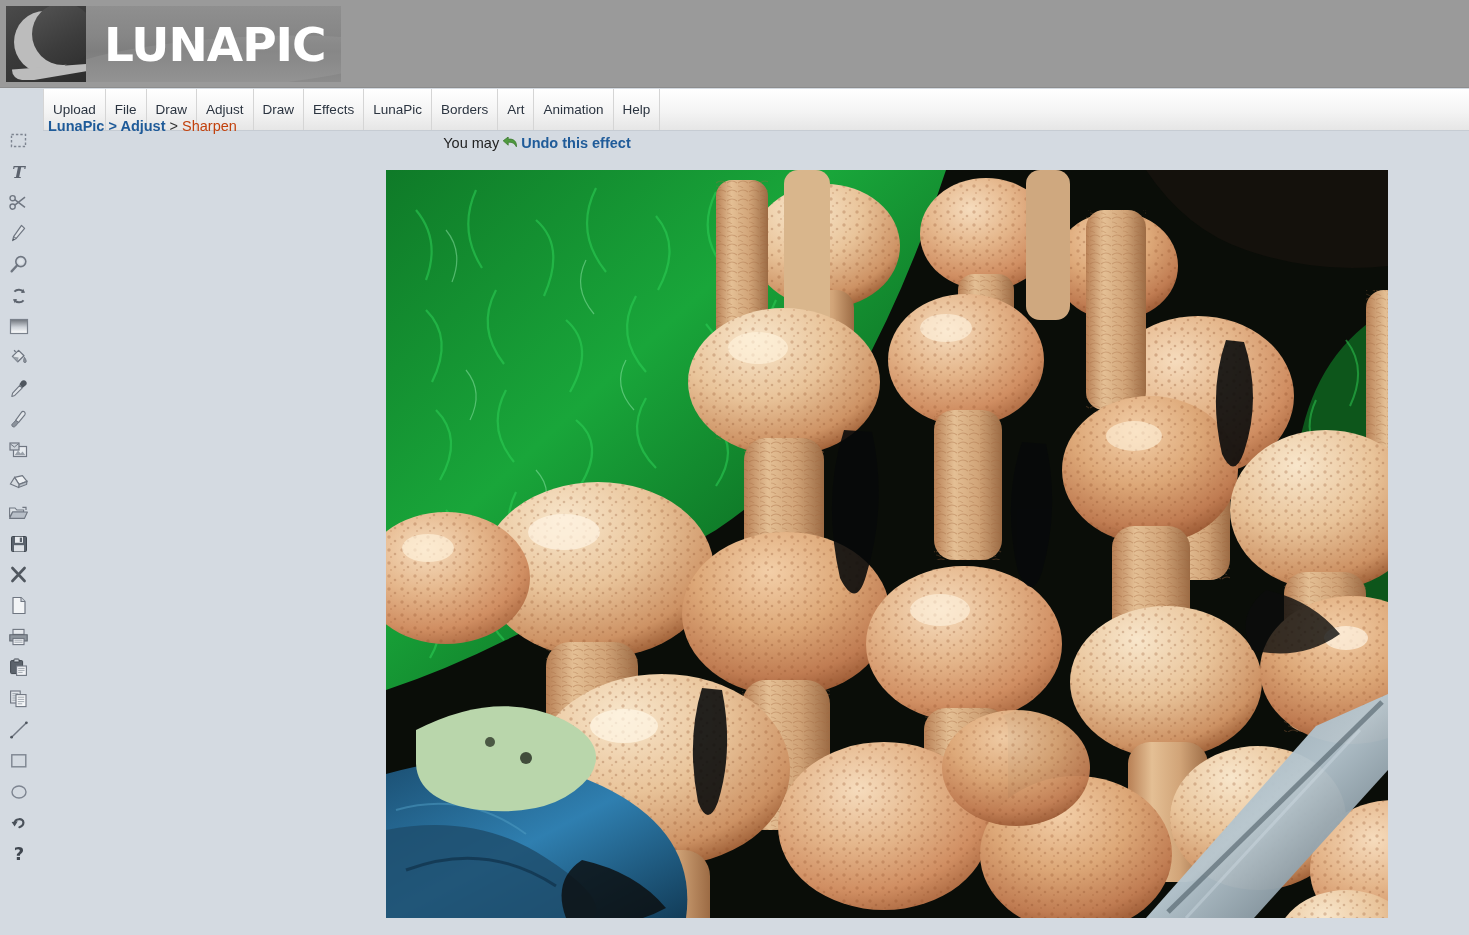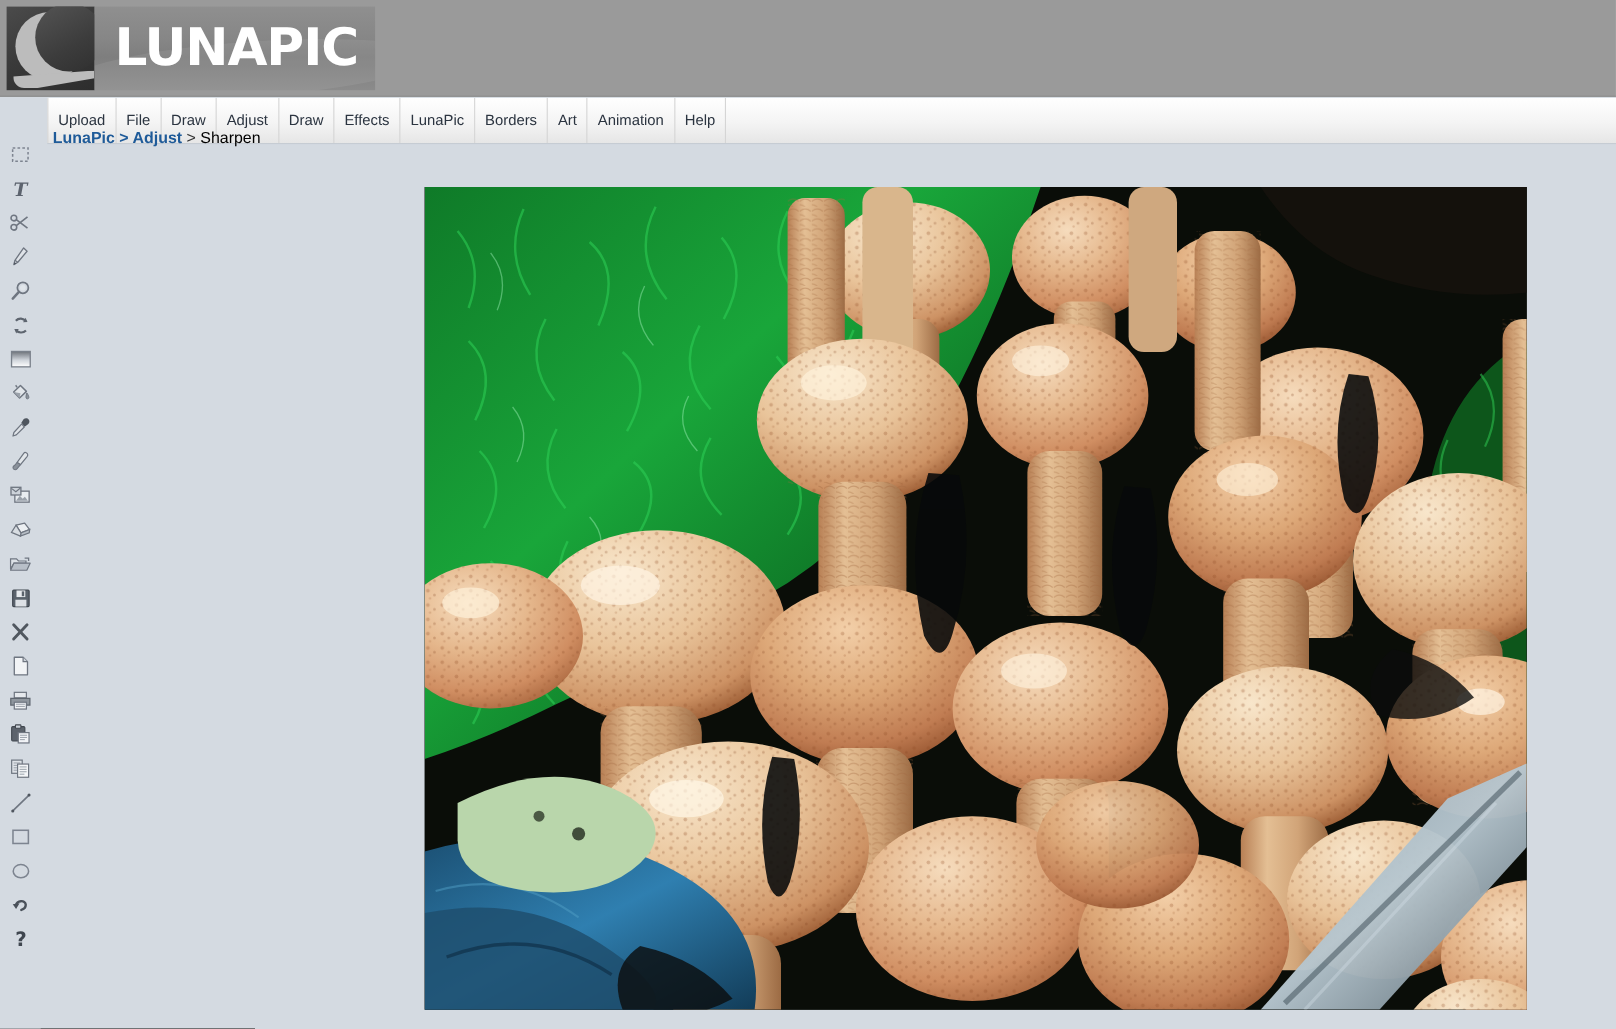--- a/index.html
+++ b/index.html
@@ -152,21 +152,21 @@
     cursor: pointer;
   }
   #breadcrumb .bc-sep {
     color: #1f5b99;
     font-weight: bold;
   }
   #breadcrumb .bc-sep2 {
     color: #333;
   }
   #breadcrumb .bc-current {
-    color: #000000;
+    color: #c2410c;
   }
 
   #undo-line {
     position: absolute;
     left: 0; top: 18px;
     width: 1000px;
     text-align: center;
     font-size: 14.5px;
     white-space: nowrap;
   }
@@ -418,20 +418,25 @@
   </div>
 
 </div>
 
 <div id="main">
 
   <div id="breadcrumb">
     <span class="bc-link">LunaPic</span><span class="bc-sep"> &gt; </span><span class="bc-link">Adjust</span><span class="bc-sep2"> &gt; </span><span class="bc-current">Sharpen</span>
   </div>
 
+  <div id="undo-line">
+    <span class="you-may">You may</span><span class="undo-icon"><svg width="16" height="14" viewBox="0 0 16 14">
+          <path d="M6.2 2.2 C11.6 1.4 15 4.6 14.4 9.8 C13 6.4 10.2 4.8 6.2 5.2 L6.2 8.2 L1.2 3.8 L6.2 0 Z" fill="#4f9a3f" stroke="#3c7a2f" stroke-width="0.8" stroke-linejoin="round"></path>
+        </svg></span><span class="undo-link">Undo this effect</span>
+  </div>
 
   <div id="canvas-wrap">
     <div id="photo">
       <svg viewBox="0 0 1002 748" preserveAspectRatio="none">
         <defs>
           <radialGradient id="capG" cx="38%" cy="28%" r="78%">
             <stop offset="0%" stop-color="#f6dcbd"></stop>
             <stop offset="42%" stop-color="#e5b78c"></stop>
             <stop offset="78%" stop-color="#d08e62"></stop>
             <stop offset="100%" stop-color="#a9663e"></stop>

